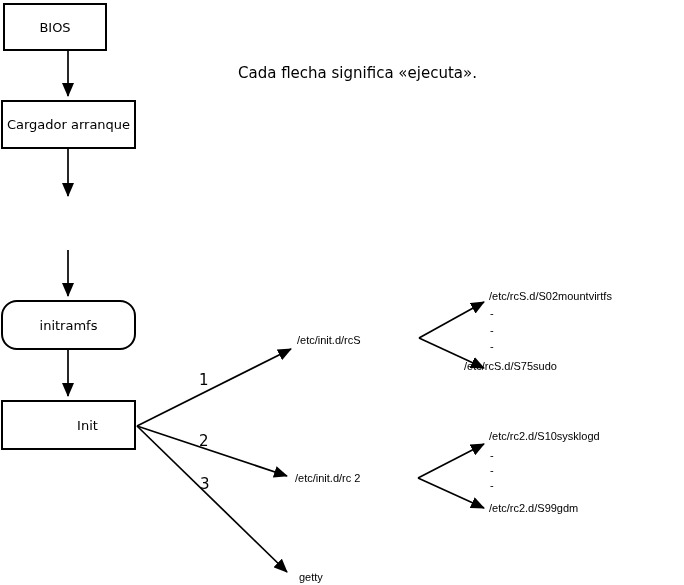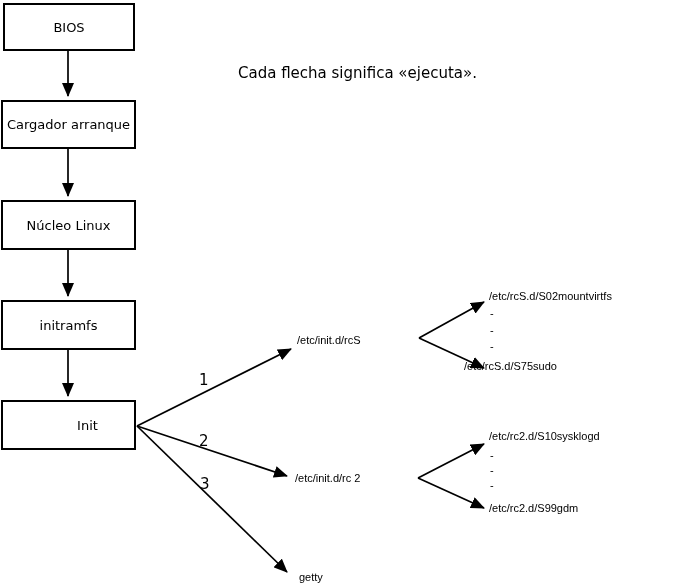--- a/index.html
+++ b/index.html
@@ -27,24 +27,24 @@
     position: absolute;
     border: 2px solid #000000;
     background: #ffffff;
     display: flex;
     align-items: center;
     justify-content: center;
     font-size: 13px;
     box-sizing: border-box;
     text-align: center;
   }
-  .b0 { left: 3px;  top: 3px;   width: 132px; height: 48px; }
+  .b0 { left: 3px;  top: 3px;   width: 104px; height: 48px; }
   .b1 { left: 1px;  top: 100px; width: 135px; height: 49px; text-align: right; }
   .b2 { left: 1px;  top: 200px; width: 135px; height: 50px; }
-  .b3 { left: 1px;  top: 300px; width: 135px; height: 50px; }
+  .b3 { left: 1px;  top: 300px; width: 135px; height: 50px; border-radius: 16px; }
   .b4 { left: 1px;  top: 400px; width: 135px; height: 50px; padding-left: 38px; }
   .lbl {
     position: absolute;
     font-size: 15px;
     line-height: 14px;
     white-space: pre;
   }
   .mono {
     font-family: Liberation Sans, sans-serif;
     font-size: 11px;
@@ -87,21 +87,20 @@
     <line x1="137" y1="426" x2="287" y2="476" stroke="#000000" stroke-width="1.7" marker-end="url(#arr)"></line>
     <line x1="137" y1="426" x2="287" y2="572" stroke="#000000" stroke-width="1.7" marker-end="url(#arr)"></line>
     <line x1="419" y1="338" x2="484" y2="302" stroke="#000000" stroke-width="1.7" marker-end="url(#arr)"></line>
     <line x1="419" y1="338" x2="484" y2="368" stroke="#000000" stroke-width="1.7" marker-end="url(#arr)"></line>
     <line x1="418" y1="478" x2="484" y2="444" stroke="#000000" stroke-width="1.7" marker-end="url(#arr)"></line>
     <line x1="418" y1="478" x2="484" y2="508" stroke="#000000" stroke-width="1.7" marker-end="url(#arr)"></line>
   </svg>
 
   <div class="box b0">BIOS</div>
   <div class="box b1">Cargador arranque</div>
-  <div class="box b2">Núcleo Linux</div>
   <div class="box b3">initramfs</div>
   <div class="box b4">Init</div>
 
   <div class="lbl note">Cada flecha significa «ejecuta».</div>
 
   <div class="lbl num1">1</div>
   <div class="lbl num2">2</div>
   <div class="lbl num3">3</div>
 
   <div class="lbl mono rcs">/etc/init.d/rcS</div>

